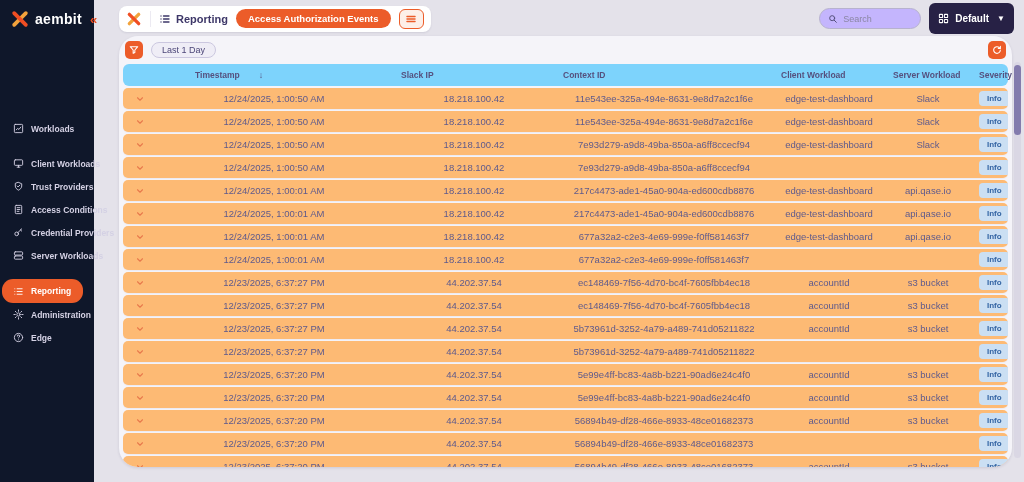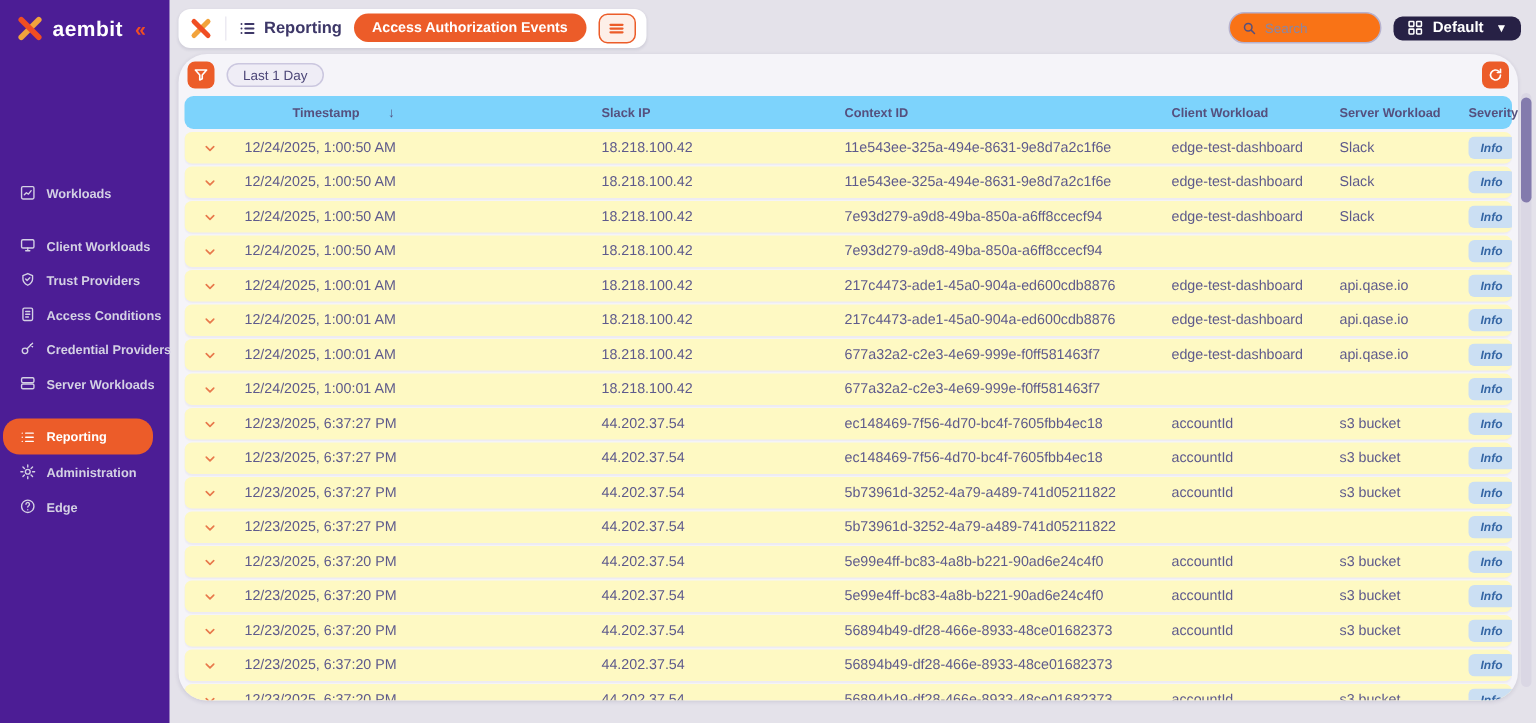--- a/index.html
+++ b/index.html
@@ -1,19 +1,19 @@
 <!DOCTYPE html>
 <html><head>
 <meta charset="utf-8">
 <style>
   * { margin:0; padding:0; box-sizing:border-box; }
   html,body { width:1024px; height:482px; overflow:hidden; font-family:"Liberation Sans", sans-serif; background:#E4E2EA; }
 
   
-  .sidebar { position:absolute; left:0; top:0; width:113px; height:482px; background:#4c1d95; z-index:3; }
+  .sidebar { position:absolute; left:0; top:0; width:94px; height:482px; background:#0f172a; z-index:3; }
   .brand { display:flex; align-items:center; gap:5px; padding:9px 6px 9px 10px; }
   .brand-logo svg { width:20px; height:20px; display:block; }
   .brand-name { color:#FFFFFF; font-size:14px; font-weight:bold; letter-spacing:.3px; }
   .collapse { color:#F04E23; font-size:13px; font-weight:bold; margin-left:3px; cursor:pointer; }
   .nav { position:absolute; top:117px; left:0; right:0; }
   .nav-item { height:23px; display:flex; align-items:center; gap:7px; padding-left:13px; color:#D4D1E4; font-size:8.5px; font-weight:bold; cursor:pointer; white-space:nowrap; }
   .nav-item.active { background:#EC5C29; color:#fff; border-radius:11px; margin:0 11px 0 2px; padding-left:11px; height:24px; }
   .nav-icon { display:flex; }
   .nav-icon svg { width:11px; height:11px; display:block; }
   .nav-gap { height:12px; }
@@ -25,48 +25,48 @@
   .topbar { display:flex; align-items:center; padding:4px 10px 0 6px; height:33px; }
   .topbar-left { background:#fff; border-radius:8px; display:flex; align-items:center; gap:8px; padding:0 7px; height:26px; box-shadow:0 1px 2px rgba(40,35,80,.10); }
   .logo-sm svg { width:16px; height:16px; display:block; }
   .tb-divider { width:1px; height:16px; background:#ECEAF2; }
   .crumb { display:flex; align-items:center; gap:5px; color:#3D3768; font-weight:bold; font-size:11px; }
   .crumb svg { width:12px; height:12px; }
   .pill { background:#EC5C29; color:#fff; font-size:9.5px; font-weight:bold; padding:4px 12px; border-radius:12px; cursor:pointer; white-space:nowrap; }
   .menu-btn { width:25px; height:20px; border:1.5px solid #EC5C29; border-radius:6px; display:flex; align-items:center; justify-content:center; background:#FDEFE8; cursor:pointer; }
   .menu-btn svg { width:12px; height:12px; }
   .topbar-right { margin-left:auto; display:flex; align-items:center; gap:8px; }
-  .search { display:flex; align-items:center; gap:5px; background:#f97316; border:1px solid #B7B2CE; border-radius:11px; height:21px; padding:0 8px; width:102px; }
+  .search { display:flex; align-items:center; gap:5px; background:#c4b5fd; border:1px solid #B7B2CE; border-radius:11px; height:21px; padding:0 8px; width:102px; }
   .search svg { width:10px; height:10px; flex:none; }
   .search input { border:0; outline:0; font-size:9px; width:72px; color:#3D3768; background:transparent; font-family:"Liberation Sans", sans-serif; }
   .search input::placeholder { color:#8A86A3; }
-  .ws-btn { display:flex; align-items:center; gap:6px; background:#272145; color:#fff; height:16px; border-radius:6px; padding:0 9px; font-size:10px; font-weight:bold; cursor:pointer; }
+  .ws-btn { display:flex; align-items:center; gap:6px; background:#272145; color:#fff; height:31px; border-radius:6px; padding:0 9px; font-size:10px; font-weight:bold; cursor:pointer; }
   .ws-btn svg { width:11px; height:11px; }
   .caret { font-size:8px; line-height:1; margin-left:2px; }
 
   
   .card { position:absolute; left:6px; right:12px; top:36px; bottom:15px; background:#F5F4F9; border-radius:19px; box-shadow:0 1px 3px rgba(40,35,80,.12); overflow:hidden; padding:0 4px; }
   .filter-row { display:flex; align-items:center; gap:8px; padding:5px 2px; }
   .filter-btn, .refresh-btn { width:18px; height:18px; background:#EC5C29; border-radius:5px; display:flex; align-items:center; justify-content:center; cursor:pointer; flex:none; }
   .filter-btn svg, .refresh-btn svg { width:10px; height:10px; }
   .chip { background:#EFEDF6; border:1px solid #CBC7DF; color:#4C4678; font-size:9px; padding:2px 10px; border-radius:10px; cursor:pointer; }
   .refresh-btn { margin-left:auto; }
 
   .grid-cols { display:grid; grid-template-columns:40px 222px 162px 218px 112px 86px 1fr; align-items:center; }
   .thead { height:22px; background:#7dd3fc; border-radius:6px; color:#55507E; font-size:8.5px; font-weight:bold; }
   .thead span { padding-left:16px; white-space:nowrap; }
   .sort-arrow { font-size:9px; margin-left:3px; }
   .tbody { margin-top:2px; overflow:hidden; height:379px; }
-  .trow { height:21px; background:#fef9c3; border-radius:5px; margin-bottom:2px; color:#5E5A8C; font-size:9.5px; box-shadow:0 1px 1px rgba(40,35,80,.04); cursor:default; }
+  .trow { height:21px; background:#fdba74; border-radius:5px; margin-bottom:2px; color:#5E5A8C; font-size:9.5px; box-shadow:0 1px 1px rgba(40,35,80,.04); cursor:default;text-align:center; }
   .trow .cell { white-space:nowrap; overflow:hidden; }
   .c-chev { padding-left:12px; display:flex; cursor:pointer; }
   .c-chev svg { width:10px; height:10px; }
   .c-ip, .c-ctx, .c-cw, .c-sw { padding-left:16px; }
   .c-sev { padding-left:16px; }
-  .badge { background:#CBDFF3; color:#3465A4; font-size:8px; font-weight:bold; padding:3px 8px; border-radius:4px; display:inline-block;font-style:italic; }
+  .badge { background:#CBDFF3; color:#3465A4; font-size:8px; font-weight:bold; padding:3px 8px; border-radius:4px; display:inline-block; }
 
   
   .scrollbar { position:absolute; right:3px; top:62px; width:7px; height:396px; background:#DAD7E4; border-radius:4px; z-index:4; }
   .scroll-thumb { position:absolute; left:0; top:3px; width:7px; height:70px; background:#837BAD; border-radius:4px; cursor:grab; }
 </style>
 </head>
 <body>
 
 <div class="sidebar">
   <div class="brand">

